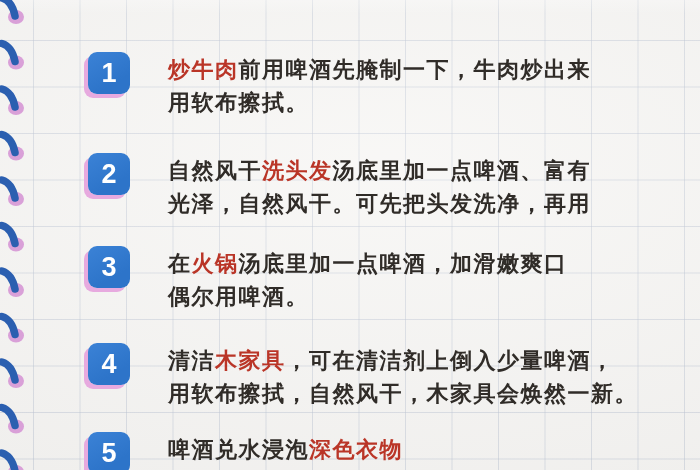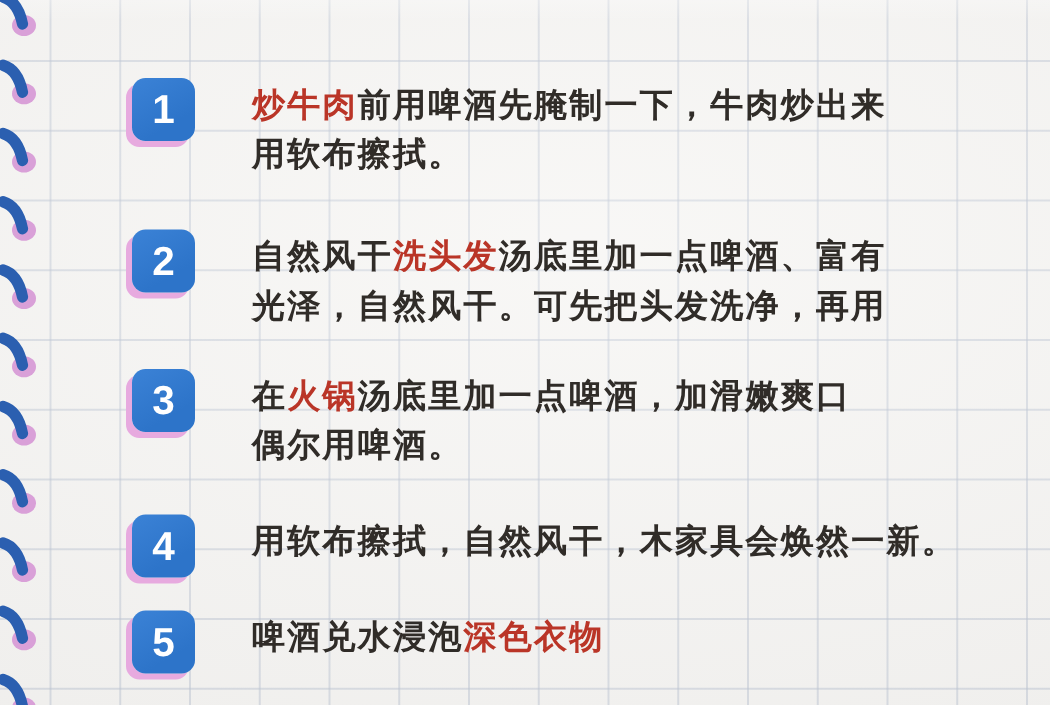--- a/index.html
+++ b/index.html
@@ -131,20 +131,21 @@
       <div class="item">
         <div class="badge">3</div>
         <div class="text-col">
           <div class="line"><span class="">在</span><span class="hl">火锅</span><span class="">汤底里加一点啤酒，加滑嫩爽口</span></div>
           <div class="line"><span class="">偶尔用啤酒。</span></div>
         </div>
       </div>
       <div class="item">
         <div class="badge">4</div>
         <div class="text-col">
+          <div class="line"><span class="">清洁</span><span class="hl">木家具</span><span class="">，可在清洁剂上倒入少量啤酒，</span></div>
           <div class="line"><span class="">用软布擦拭，自然风干，木家具会焕然一新。</span></div>
         </div>
       </div>
       <div class="item">
         <div class="badge">5</div>
         <div class="text-col">
           <div class="line"><span class="">啤酒兑水浸泡</span><span class="hl">深色衣物</span></div>
         </div>
       </div>
     </div>

